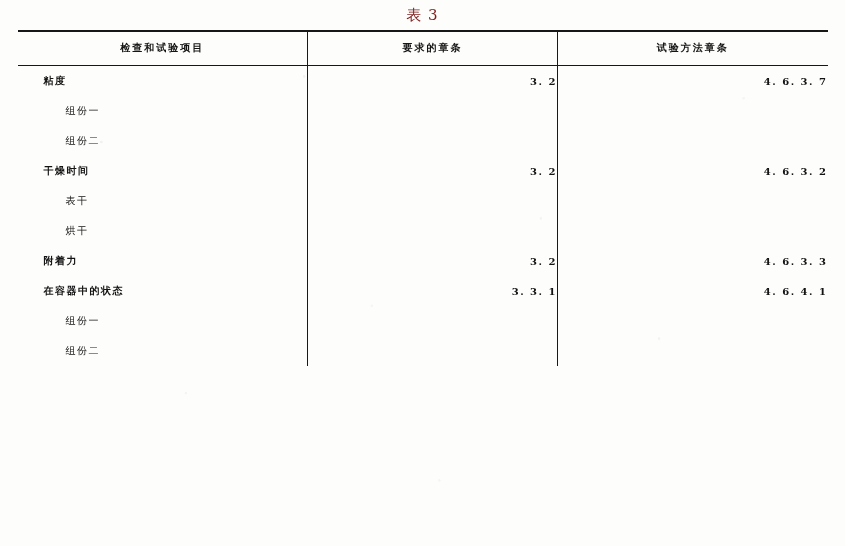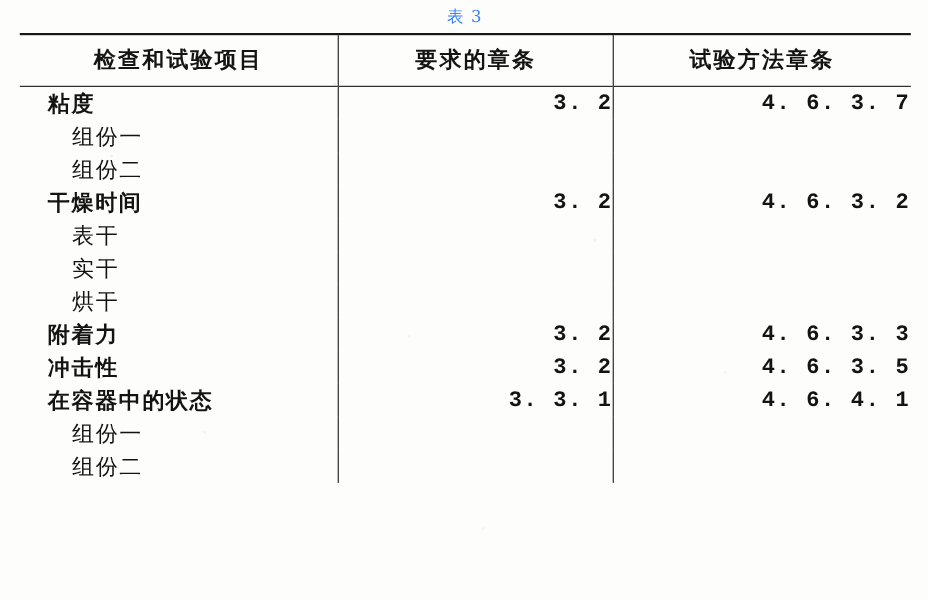--- a/index.html
+++ b/index.html
@@ -24,21 +24,21 @@
     
     background: #fdfdfb;
   }
   .table-caption {
     text-align: center;
     font-size: 15px;
     letter-spacing: 1px;
     padding-top: 6px;
     padding-bottom: 5px;
     font-family: "DejaVu Serif", serif;
-    color: #3b82f6;
+    color: #7f1d1d;
   }
   table.main {
     width: 810px;
     margin: 0 auto;
     border-collapse: collapse;
     table-layout: fixed;
     font-family: "DejaVu Serif", serif;
   }
   table.main col.c1 { width: 290px; }
   table.main col.c2 { width: 250px; }
@@ -49,35 +49,34 @@
   }
   .rule-head-bottom {
     border-bottom: 1.6px solid #171717;
   }
   .rule-bottom {
     border-bottom: 2.2px solid #171717;
   }
 
   thead th {
     font-weight: bold;
-    font-size: 20px;
+    font-size: 10px;
     letter-spacing: 2px;
     padding: 9px 0 10px 0;
     text-align: center;
     color: #141414;
   }
   thead th.col-sep-l { border-left: 1.5px solid #191919; }
 
   tbody td {
-    font-size: 20px;
+    font-size: 10px;
     padding: 0;
     height: 30px;
     vertical-align: middle;
     color: #131313;
-    font-family: Liberation Mono, monospace;
   }
   tbody td.col-sep-l { border-left: 1.5px solid #191919; }
 
   td.item {
     text-align: left;
     padding-left: 26px;
     letter-spacing: 1.5px;
     font-weight: 600;
   }
   td.item.sub {
@@ -150,38 +149,28 @@
           <td class="item">干燥时间</td>
           <td class="num col-sep-l">3. 2</td>
           <td class="num col-sep-l">4. 6. 3. 2</td>
         </tr>
         <tr>
           <td class="item sub">表干</td>
           <td class="num col-sep-l faded"></td>
           <td class="num col-sep-l"></td>
         </tr>
         <tr>
-          <td class="item sub">实干</td>
-          <td class="num col-sep-l"></td>
-          <td class="num col-sep-l"></td>
-        </tr>
-        <tr>
           <td class="item sub">烘干</td>
           <td class="num col-sep-l"></td>
           <td class="num col-sep-l"></td>
         </tr>
         <tr>
           <td class="item">附着力</td>
           <td class="num col-sep-l">3. 2</td>
           <td class="num col-sep-l">4. 6. 3. 3</td>
-        </tr>
-        <tr>
-          <td class="item">冲击性</td>
-          <td class="num col-sep-l">3. 2</td>
-          <td class="num col-sep-l">4. 6. 3. 5</td>
         </tr>
         <tr>
           <td class="item">在容器中的状态</td>
           <td class="num col-sep-l">3. 3. 1</td>
           <td class="num col-sep-l">4. 6. 4. 1</td>
         </tr>
         <tr>
           <td class="item sub">组份一</td>
           <td class="num col-sep-l"></td>
           <td class="num col-sep-l"></td>

